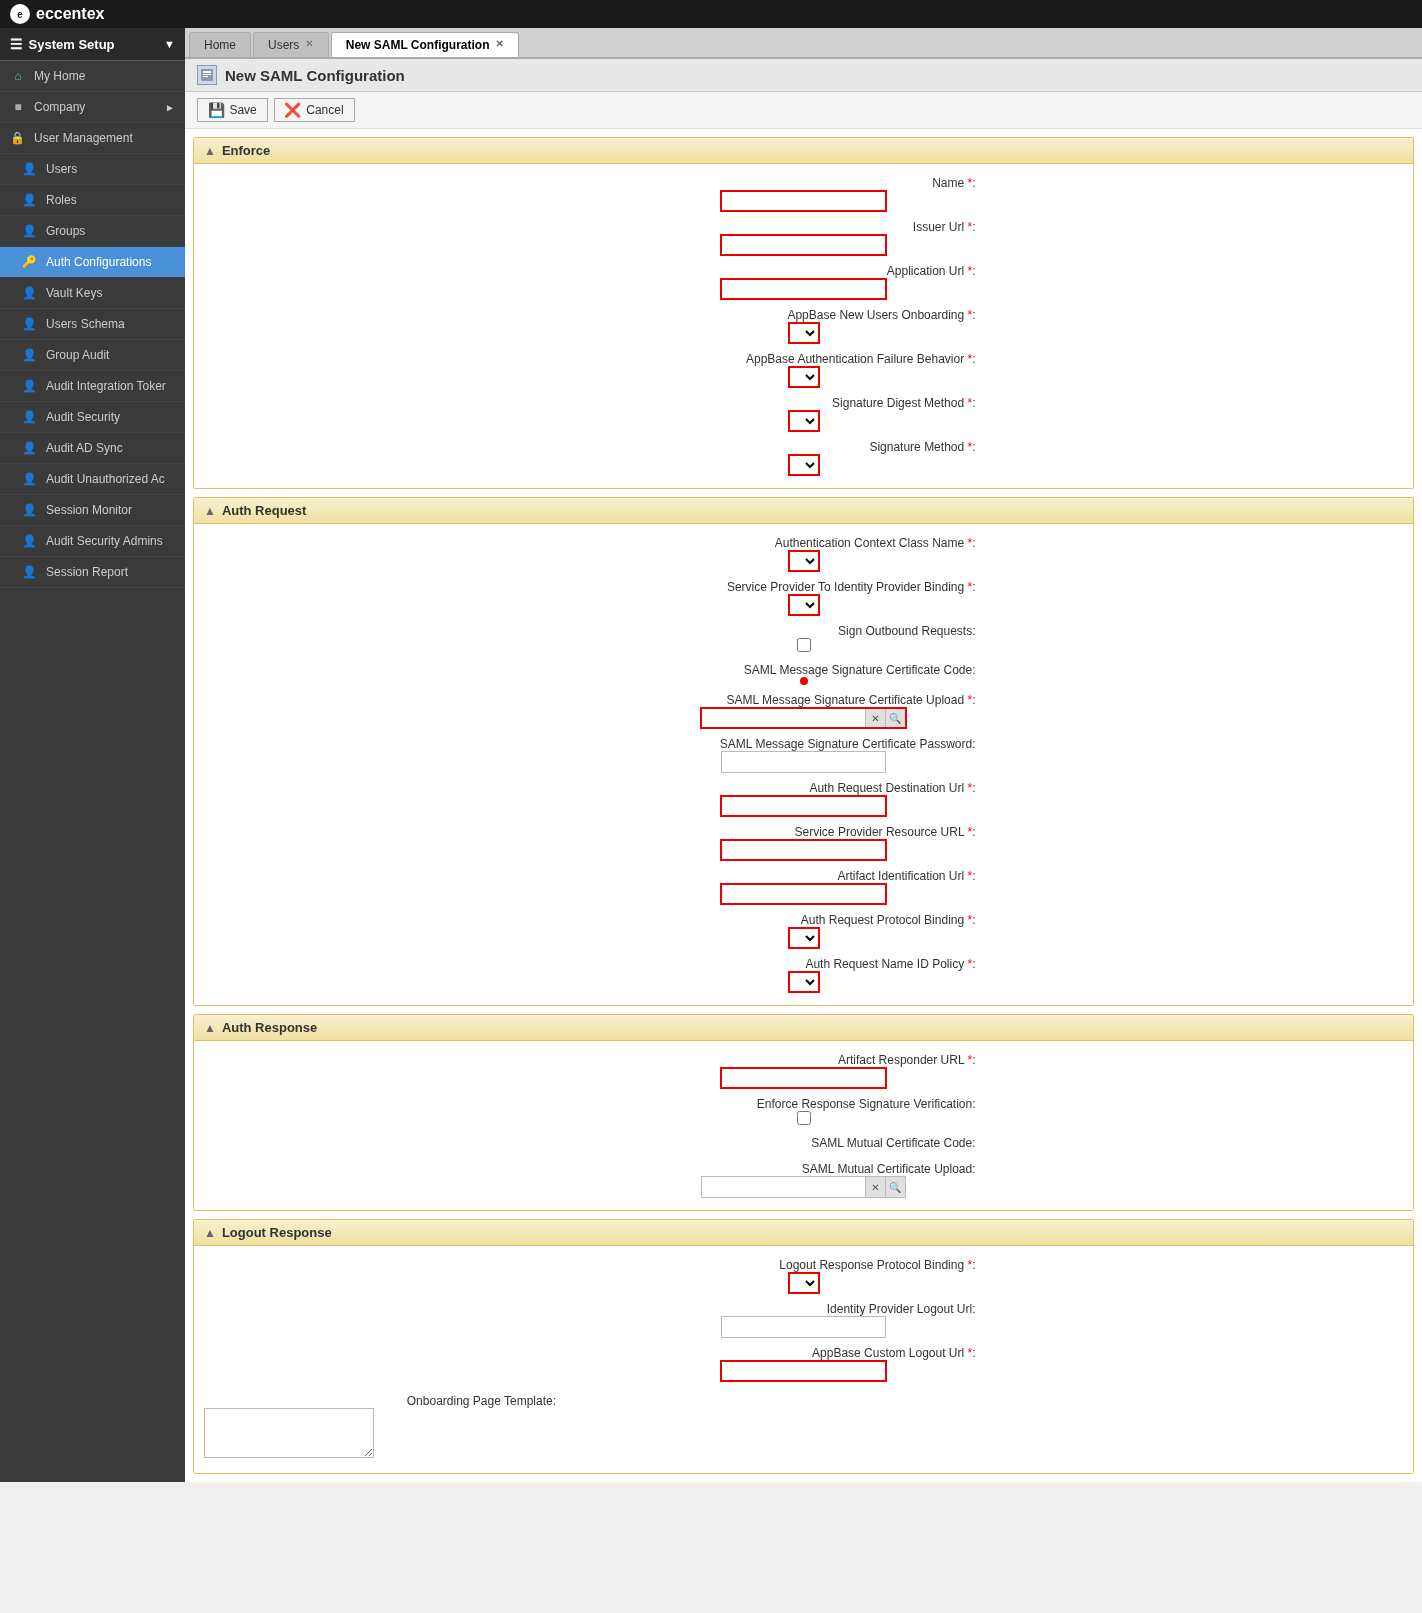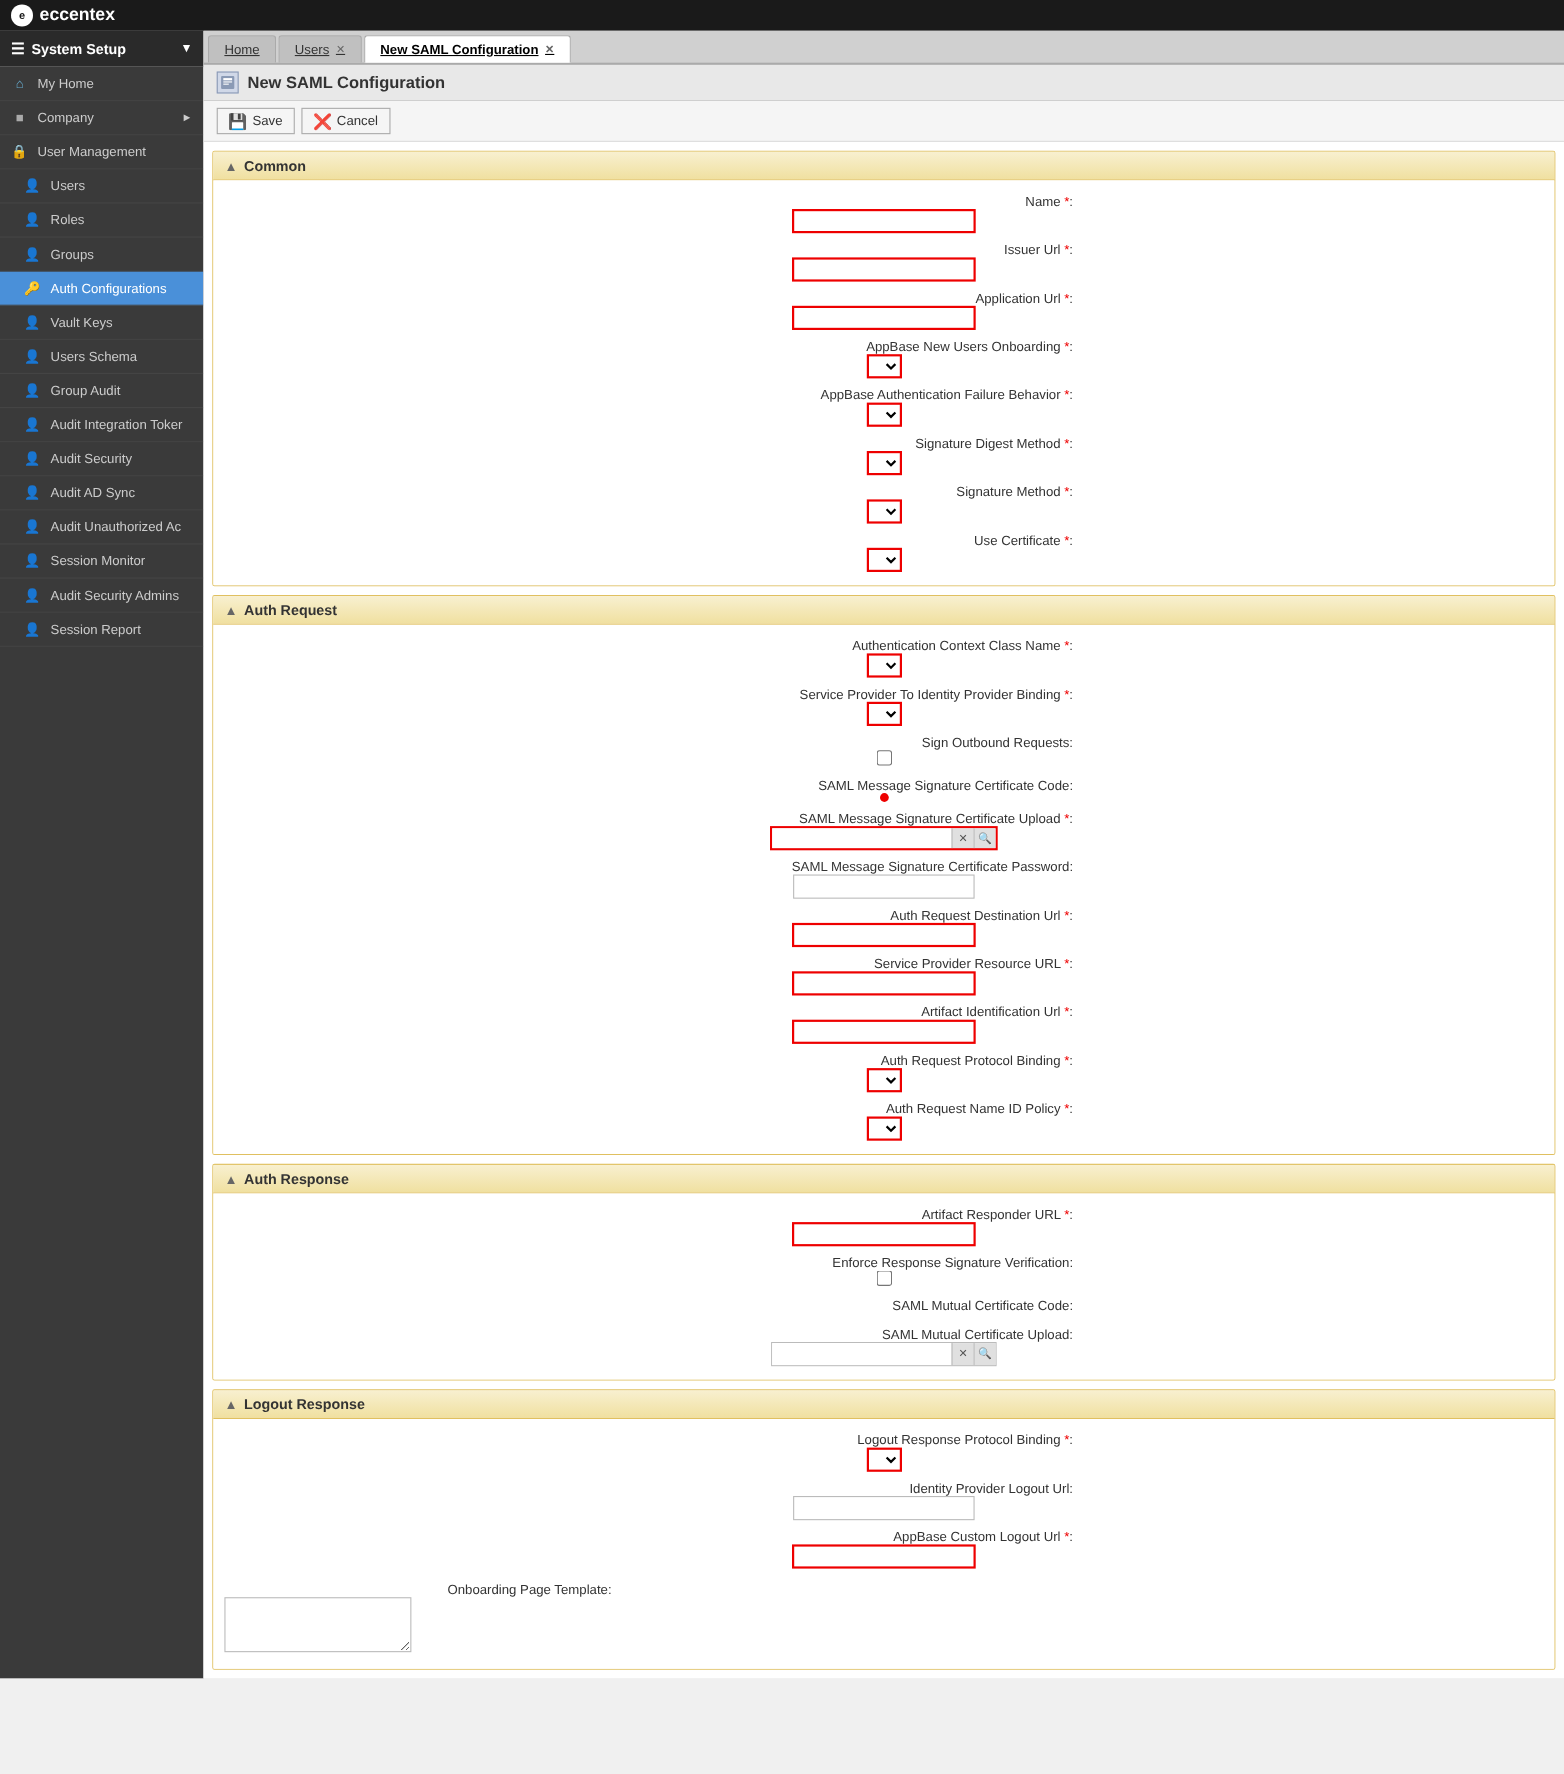--- a/index.html
+++ b/index.html
@@ -110,23 +110,22 @@
     .tab {
       padding: 5px 14px;
       background: #c0c0c0;
       border: 1px solid #aaa;
       border-bottom: none;
       cursor: pointer;
       font-size: 12px;
       color: #333;
       border-radius: 3px 3px 0 0;
       display: flex;
-      align-items: center;
+      align-items: flex-start;
       gap: 6px;
-      text-decoration: underline;
     }
     .tab.active {
       background: #fff;
       border-color: #aaa;
       color: #000;
       font-weight: bold;
     }
     .tab-close {
       font-size: 10px;
       color: #666;
@@ -442,21 +441,21 @@
         </button>
         <button class="btn-cancel">
           <span class="cancel-icon">❌</span>
           <span>Cancel</span>
         </button>
       </div>
 
       <div class="section">
         <div class="section-header">
           <span class="section-toggle">▲</span>
-          <span>Common</span>
+          <span>Enforce</span>
         </div>
         <div class="section-body">
 
           <div class="form-row">
             <div class="form-label">Name <span class="required">*</span>:</div>
             <div class="form-control-wrap">
               <input class="form-input" type="text" value="" style="">
             </div>
           </div>
 
@@ -495,26 +494,20 @@
             </div>
           </div>
 
           <div class="form-row">
             <div class="form-label">Signature Method <span class="required">*</span>:</div>
             <div class="form-control-wrap">
               <select class="form-select"><option value=""></option></select>
             </div>
           </div>
 
-          <div class="form-row">
-            <div class="form-label">Use Certificate <span class="required">*</span>:</div>
-            <div class="form-control-wrap">
-              <select class="form-select"><option value=""></option></select>
-            </div>
-          </div>
         </div>
       </div>
 
       <div class="section">
         <div class="section-header">
           <span class="section-toggle">▲</span>
           <span>Auth Request</span>
         </div>
         <div class="section-body">
 

